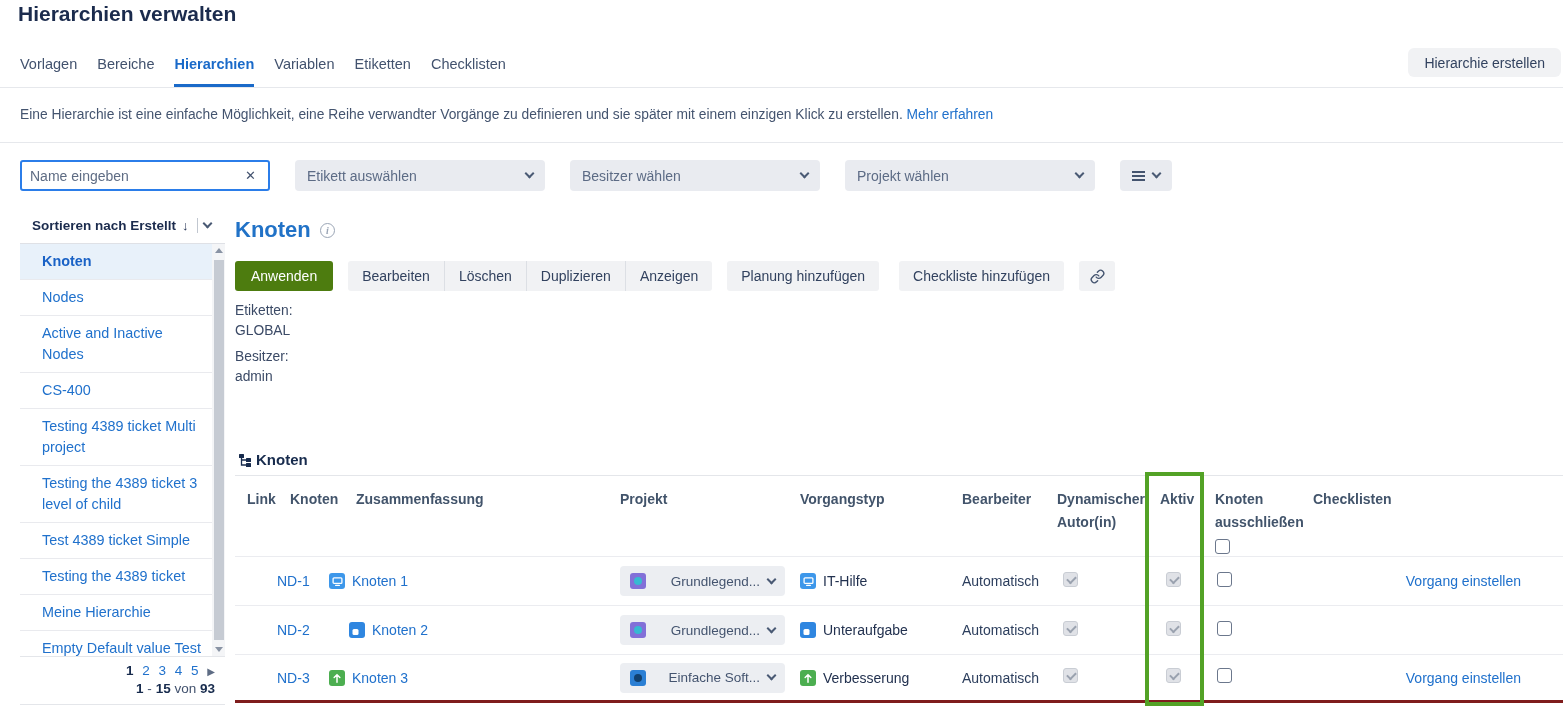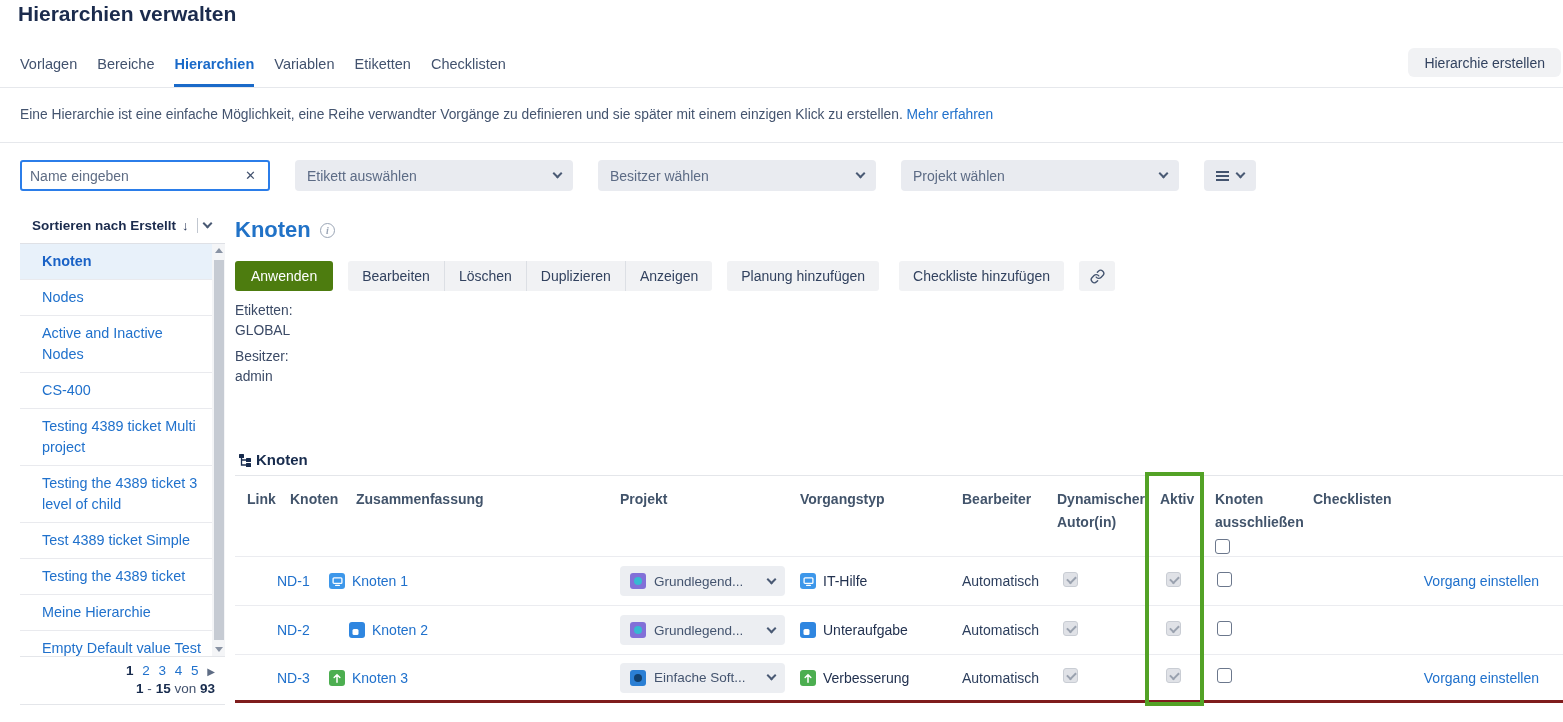--- a/index.html
+++ b/index.html
@@ -19,21 +19,21 @@
   .desc a { color:#2071cc; text-decoration:none; cursor:pointer; }
 
   
   .filterbar { position:absolute; left:20px; top:160px; display:flex; gap:25px; align-items:center; }
   .name-input-wrap { width:250px; height:31px; border:2px solid #2b7de9; border-radius:3px; background:#fff;
                      display:flex; align-items:center; padding:0 8px; }
   .name-input-wrap input { border:none; outline:none; flex:1; font-size:14px; color:#5e6c84;
                            font-family:"Liberation Sans",sans-serif; background:transparent; }
   .name-input-wrap input::placeholder { color:#5e6c84; opacity:1; }
   .clear-x { font-size:13px; color:#42526e; font-weight:700; cursor:pointer; padding:0 4px; }
-  .filter-select { width:278px; height:31px; background:#e9ebf0; border-radius:4px; display:flex; align-items:center;
+  .filter-select { width:250px; height:31px; background:#e9ebf0; border-radius:4px; display:flex; align-items:center;
                    justify-content:space-between; padding:0 12px; font-size:14px; color:#5c6b85; cursor:pointer; }
   .chev { width:7px; height:7px; border-right:2px solid #4a5a74; border-bottom:2px solid #4a5a74;
           transform:rotate(45deg); margin-top:-4px; flex:none; }
   .menu-btn { width:52px; height:31px; background:#e9ebf0; border-radius:4px; display:flex; align-items:center;
               justify-content:center; gap:8px; cursor:pointer; }
   .hamb { display:inline-block; width:13px; height:2px; background:#44546f;
           box-shadow:0 -4px 0 #44546f, 0 4px 0 #44546f; }
 
   
   .sidebar { position:absolute; left:20px; top:208px; width:205px; }
@@ -94,36 +94,36 @@
   .lnk { color:#2071cc; font-size:14px; text-decoration:none; cursor:pointer; }
   .nodecell { display:flex; align-items:center; gap:7px; }
   .nodecell.indent { padding-left:20px; }
   .itype { width:16px; height:16px; border-radius:3px; display:inline-flex; align-items:center;
            justify-content:center; flex:none; }
   .it-help { background:#3d97ea; }
   .subtask { background:#2f86e0; }
   .improvement { background:#4cae50; }
   .proj-dd { width:165px; height:30px; background:#eceef2; border-radius:4px; display:flex; align-items:center;
              gap:8px; padding:0 10px; font-size:13.5px; color:#44546f; cursor:pointer; }
-  .proj-dd .lbl { flex:1; white-space:nowrap; overflow:hidden; }
+  .proj-dd .lbl { flex:1; white-space:nowrap; overflow:hidden;text-align:right; }
   .pavatar { width:16px; height:16px; border-radius:3px; flex:none; display:flex; align-items:center; justify-content:center; }
   .pav-purple { background:#8270d8; }
   .pav-purple i { width:8px; height:8px; border-radius:50%; background:#37b9d2; }
   .pav-blue { background:#2b7fd4; }
   .pav-blue i { width:8px; height:8px; border-radius:50%; background:#11406e; }
   .typecell { display:flex; align-items:center; gap:7px; font-size:14px; color:#22314f; }
   .plain { font-size:14px; color:#2c3e5d; }
   .cb { width:15px; height:15px; border:1.5px solid #6b778c; border-radius:3px; background:#fff;
         display:inline-block; cursor:pointer; }
   .cb-dis { background:#e0e2e7; border:1px solid #cace d1; border:1px solid #c9cdd4; position:relative; cursor:default; }
   .cb-dis::after { content:""; position:absolute; left:3px; top:3px; width:7px; height:4px;
                    border-left:2px solid #9aa2af; border-bottom:2px solid #9aa2af; transform:rotate(-45deg); }
   .cbcell { padding-left:6px; }
   .cbcell2 { padding-left:2px; }
-  .checkcell { text-align:right; padding-right:24px; }
+  .checkcell { text-align:right; padding-right:42px; }
 
   
   .green-box { position:absolute; left:1145px; top:472px; width:59px; height:234px;
                border:4px solid #53a226; pointer-events:none; z-index:5; }
 </style>
 </head>
 <body>
 
 <h1 class="page-title">Hierarchien verwalten</h1>
 

